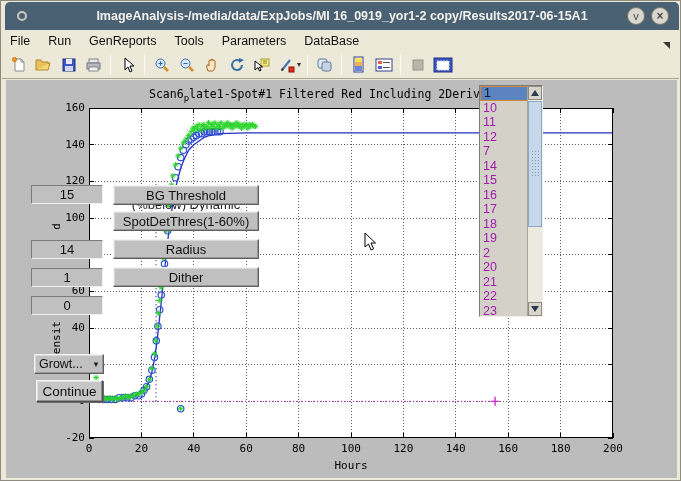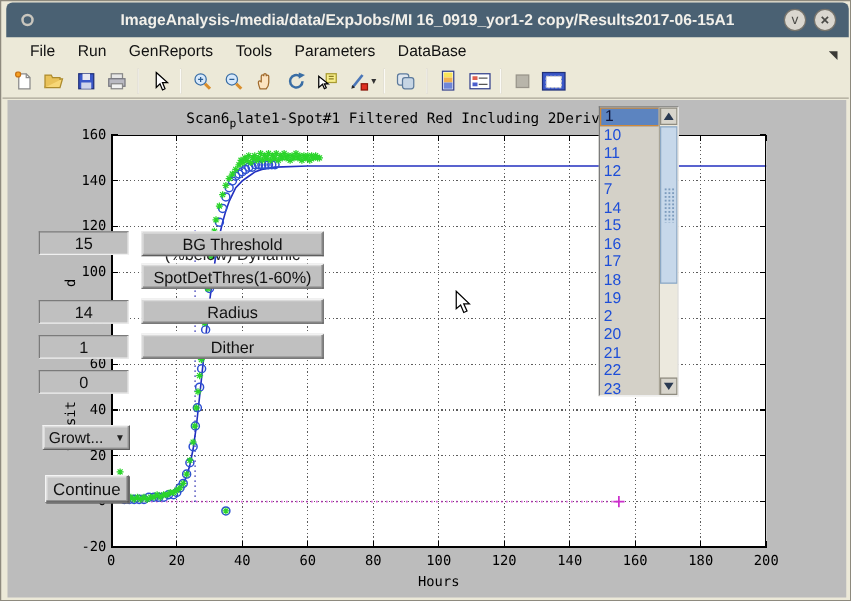--- a/index.html
+++ b/index.html
@@ -11,21 +11,21 @@
             border-radius:5px 5px 0 0;display:flex;align-items:center;}
   #title-text{position:absolute;left:0;right:0;text-align:center;color:#f2f0ea;font-size:12.5px;font-weight:bold;white-space:nowrap;}
   #win-icon{position:absolute;left:12px;top:9px;width:10px;height:10px;border-radius:50%;
             border:2px solid #c9c6be;}
   .tb-btn{position:absolute;top:5px;width:18px;height:18px;border-radius:50%;background:#dad7cf;
           border:1px solid#77746c;color:#4a4a46;font-size:11px;line-height:16px;text-align:center;cursor:default;}
   #btn-min{right:34px;}
   #btn-close{right:10px;font-size:12px;font-weight:bold;}
   
   #menubar{position:absolute;left:1px;top:29px;right:1px;height:21px;background:#ece9d8;
-           display:flex;align-items:center;padding-left:22px;gap:18px;}
+           display:flex;align-items:center;padding-left:8px;gap:18px;}
   .menu-item{font-size:12.5px;color:#111;cursor:default;}
   #menu-overflow{position:absolute;right:7px;top:6px;}
   
   #toolbar{position:absolute;left:1px;top:50px;right:1px;height:28px;background:#ece9d8;
            display:flex;align-items:center;padding-left:4px;border-bottom:1px solid #a9a596;}
   .ticon{width:23px;height:23px;display:flex;align-items:center;justify-content:center;margin:0 1px;}
   .tsep{width:1px;height:20px;background:#b0ac9c;border-right:1px solid #fbfaf6;margin:0 4px;}
   .tdrop{font-size:8px;color:#333;margin-left:-2px;margin-right:2px;}
   
   #fig{position:absolute;left:5px;top:79px;width:671px;height:398px;background:#bcbcbc;}
@@ -51,36 +51,36 @@
         font-family:"Liberation Sans",sans-serif;font-size:13px;color:#111;text-align:center;
         padding:0;z-index:10;}
   .mbtn{position:absolute;left:107px;width:146px;height:20px;background:#c0c0c0;
         border:1px solid;border-color:#f2f2f2 #5e5e5e #5e5e5e #f2f2f2;
         box-shadow:inset -1px -1px 0 #989898, inset 1px 1px 0 #dadada;
         font-family:"Liberation Sans",sans-serif;font-size:13px;color:#111;text-align:center;
         padding:0;z-index:10;line-height:17px;}
   #bg-subtext{position:absolute;left:107px;top:124px;width:146px;height:7px;overflow:hidden;z-index:9;
         text-align:center;}
   #bg-subtext span{position:relative;top:-9px;font-family:"Liberation Sans",sans-serif;font-size:13px;color:#222;}
-  #growth-dd{position:absolute;left:28px;top:260px;width:70px;height:20px;background:#c0c0c0;
+  #growth-dd{position:absolute;left:28px;top:274px;width:70px;height:20px;background:#c0c0c0;
         border:1px solid;border-color:#f2f2f2 #5e5e5e #5e5e5e #f2f2f2;
         box-shadow:inset -1px -1px 0 #989898, inset 1px 1px 0 #dadada;
         display:flex;align-items:center;z-index:10;font-size:12.5px;color:#111;}
   #growth-dd .lbl{flex:1;padding-left:4px;}
   #growth-dd .arr{width:14px;font-size:8px;text-align:center;color:#222;}
   #continue-btn{position:absolute;left:30px;top:300px;width:67px;height:22px;background:#c6c6c6;
         border:1px solid;border-color:#f4f4f4 #4e4e4e #4e4e4e #f4f4f4;
         box-shadow:inset -1px -1px 0 #909090, inset 1px 1px 0 #e2e2e2, 1px 1px 0 #6a6a6a;
         font-family:"Liberation Sans",sans-serif;font-size:13.5px;color:#111;text-align:center;
         padding:0;z-index:10;}
   
   #listbox{position:absolute;left:473px;top:5px;width:64px;height:232px;background:#d4d1c8;
         border:1px solid;border-color:#7b7b7b #eeeeee #eeeeee #7b7b7b;z-index:30;overflow:hidden;}
   #listbox-items{position:absolute;left:0;top:0;width:48px;}
-  .lbi{height:14.5px;line-height:14px;padding-left:3px;font-size:12.5px;color:#1d4ed8;}
+  .lbi{height:14.5px;line-height:14px;padding-left:3px;font-size:12.5px;color:#a21caf;}
   .lbi.sel{background:#5c84c0;color:#0c1338;border:1px solid #cf8a3a;line-height:12px;}
   #lb-scroll{position:absolute;right:0;top:0;width:15px;height:100%;background:#ece9de;border-left:1px solid #a8a496;}
   .sb-btn{position:absolute;left:0;width:14px;height:14px;background:#d8d5cc;border:1px solid #8f8c80;
         display:flex;align-items:center;justify-content:center;}
   #sb-up{top:0;}
   #sb-down{bottom:0;}
   #sb-thumb{position:absolute;left:0;top:15px;width:14px;height:126px;background:#c7d8ea;
         border:1px solid #8ca8c4;}
   #sb-grip{position:absolute;left:2px;top:48px;width:9px;height:28px;
         background-image:radial-gradient(#7d9cbd 0.8px, rgba(0,0,0,0) 0.9px);background-size:3px 3px;}

